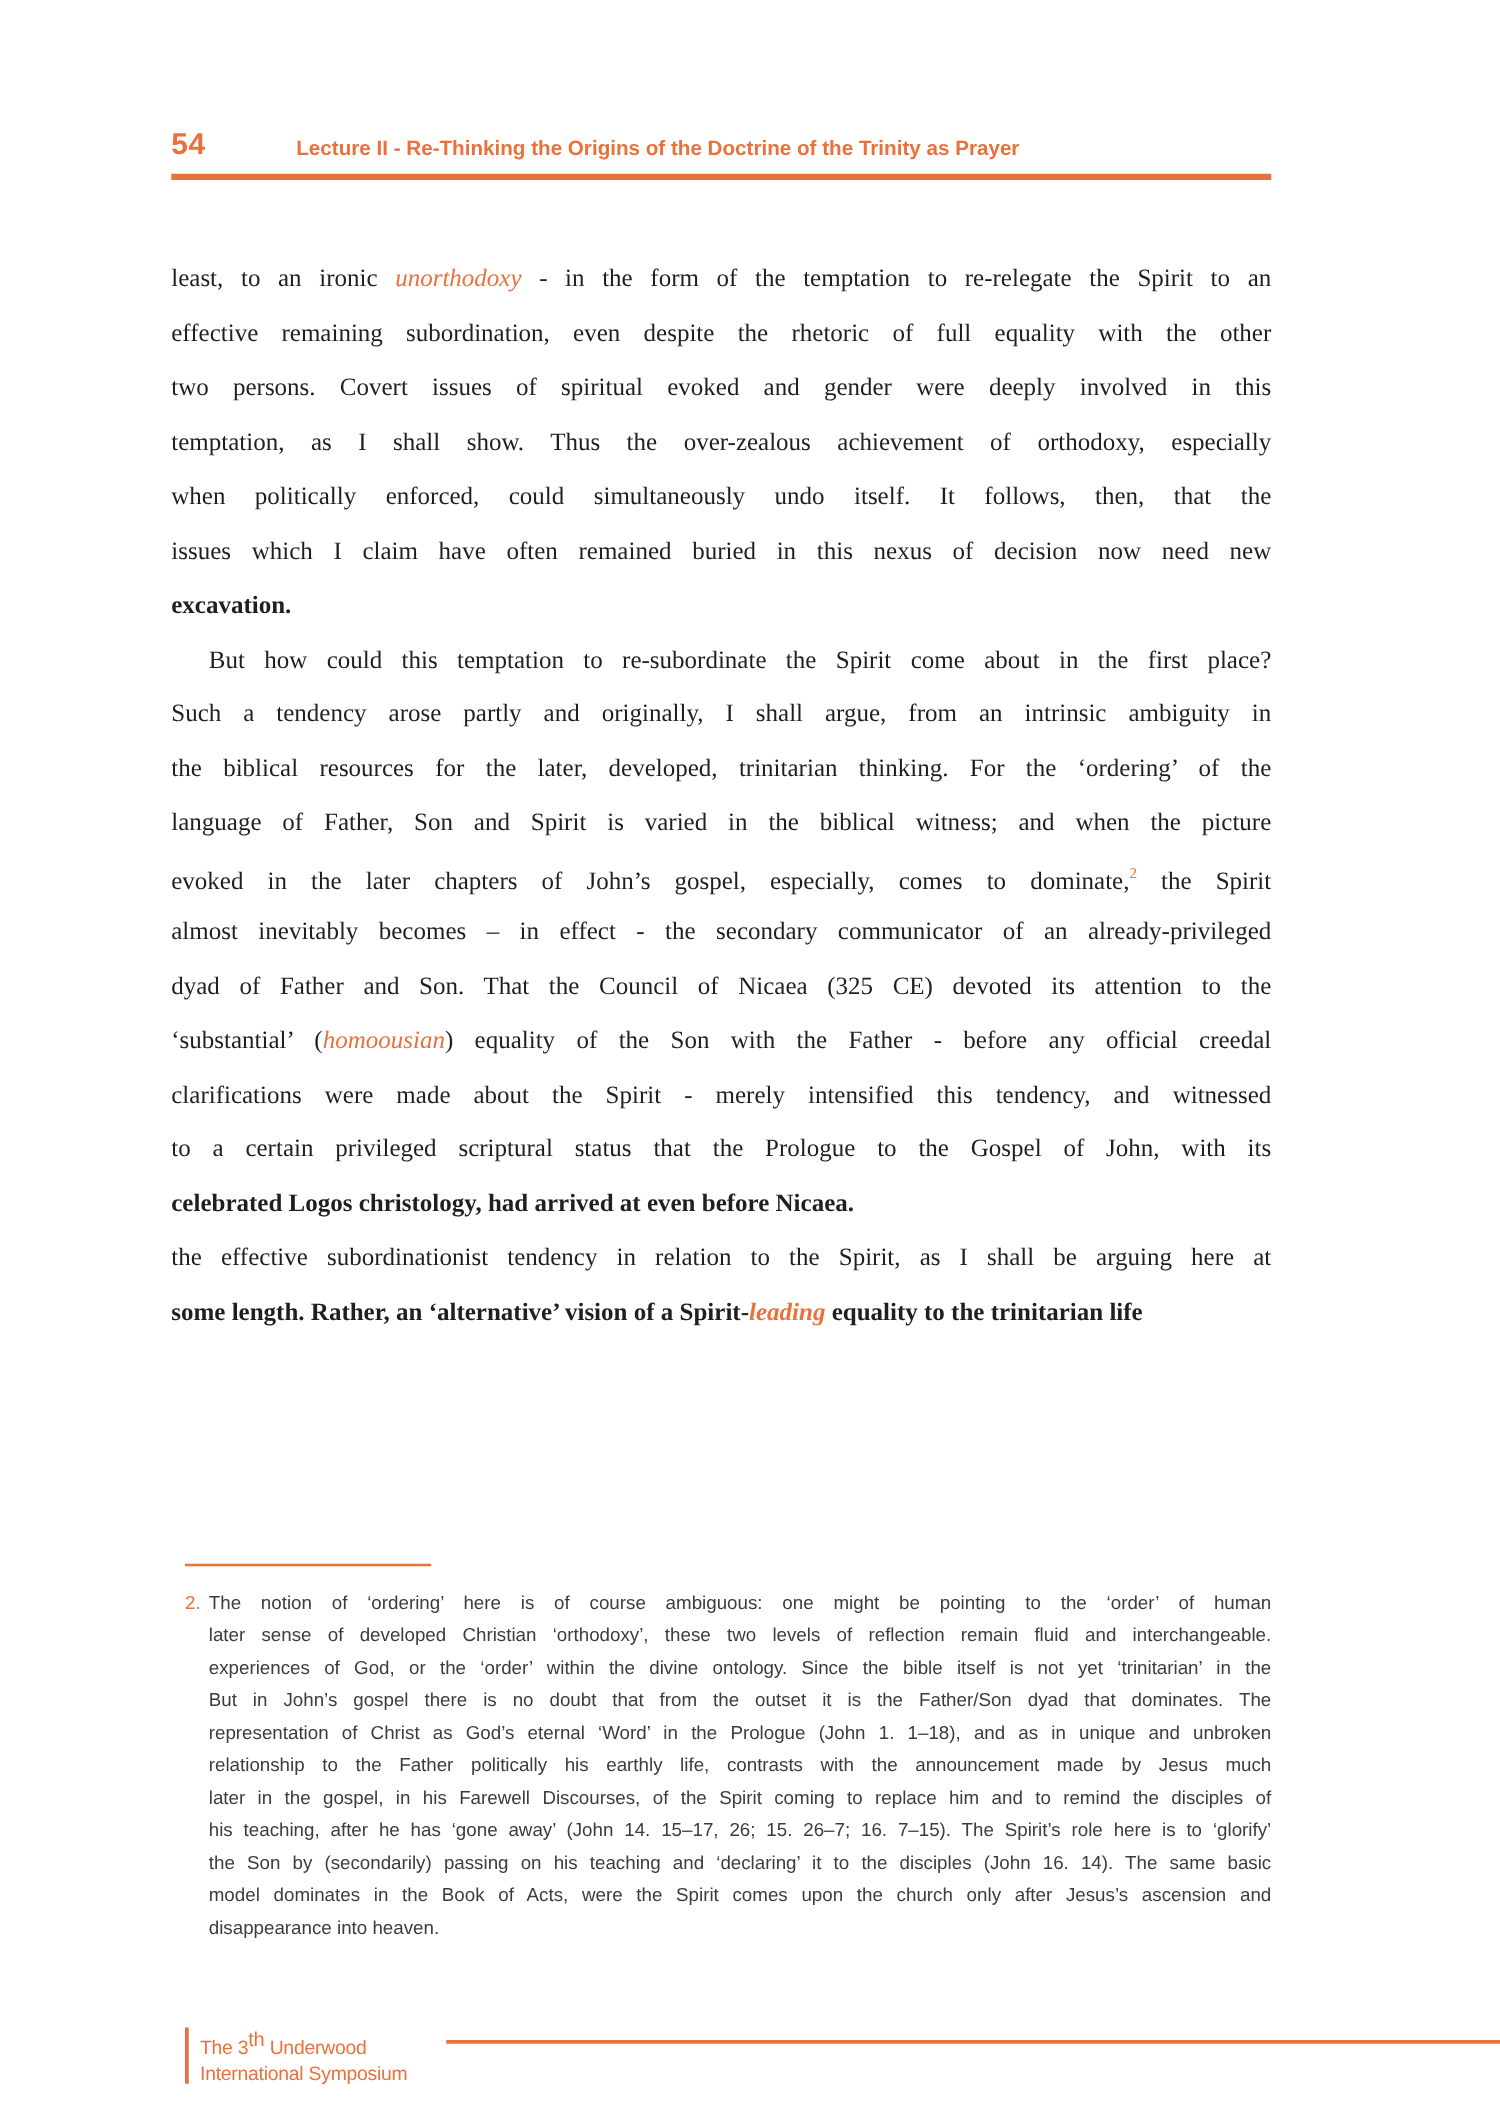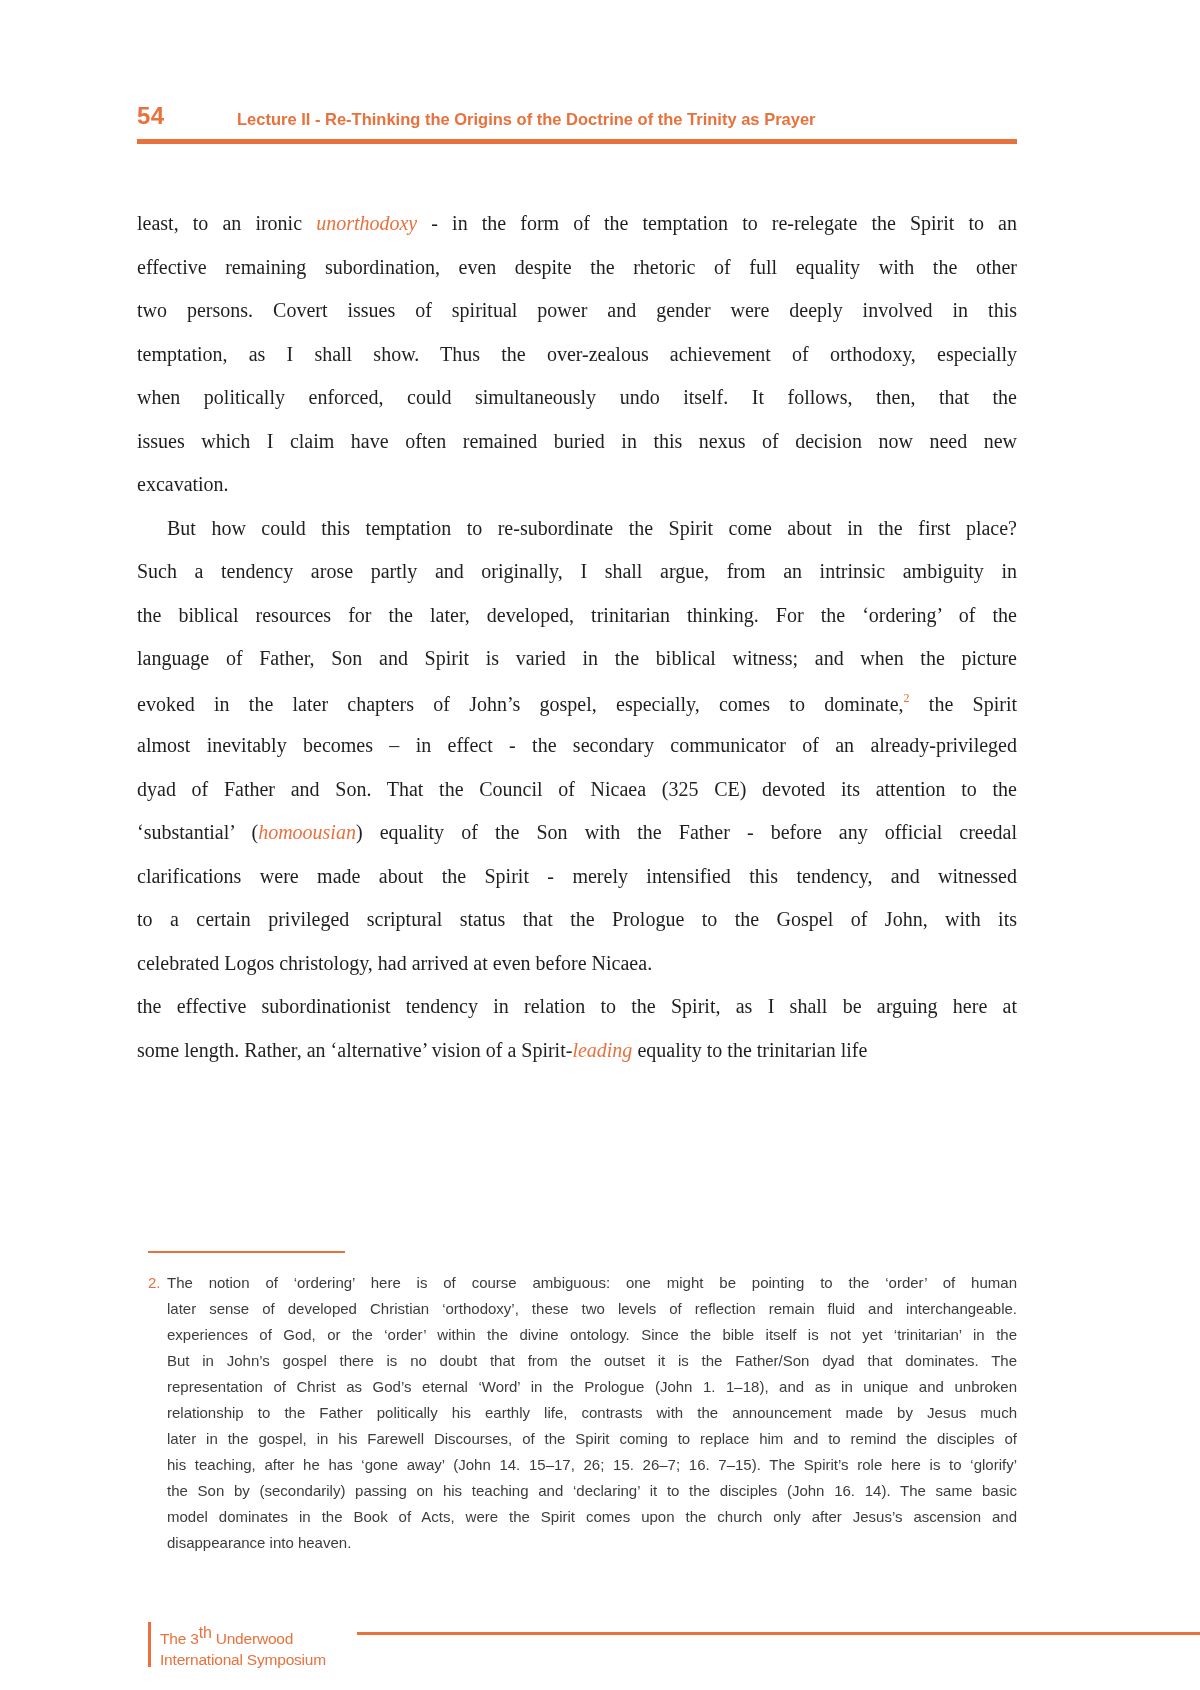--- a/index.html
+++ b/index.html
@@ -24,21 +24,21 @@
     position: absolute; left: 137px; top: 99px; width: 880px; height: 5px;
     background: var(--accent);
   }
 
   
   .body-text {
     position: absolute; left: 137px; top: 172px; width: 880px;
     font-size: 20px; color: var(--body-ink);
   }
   .bline { height: 43.5px; text-align: justify; text-align-last: justify; }
-  .bline.last { text-align-last: left; }
+  .bline.last { text-align-last: left; font-weight: bold; }
   .bline.indent { text-indent: 30px; }
   .seg-a { color: var(--accent); font-style: italic; }
   .seg-sup { color: var(--accent); font-size: 12px; vertical-align: 9px; }
 
   
   .footnote-sep {
     position: absolute; left: 148px; top: 1211px; width: 197px; height: 2px;
     background: var(--accent);
   }
   .footnote {
@@ -71,21 +71,21 @@
 
 <div class="page">
 
   <div class="header-pagenum">54</div>
   <div class="header-title">Lecture II - Re-Thinking the Origins of the Doctrine of the Trinity as Prayer</div>
   <div class="header-rule"></div>
 
   <div class="body-text">
       <div class="bline"><span>least, to an ironic </span><span class="seg-a">unorthodoxy</span><span> - in the form of the temptation to re-relegate the Spirit to an</span></div>
       <div class="bline"><span>effective remaining subordination, even despite the rhetoric of full equality with the other</span></div>
-      <div class="bline"><span>two persons.  Covert issues of spiritual power and gender were deeply involved in this</span></div>
+      <div class="bline"><span>two persons.  Covert issues of spiritual evoked and gender were deeply involved in this</span></div>
       <div class="bline"><span>temptation, as I shall show.  Thus the over-zealous achievement of orthodoxy, especially</span></div>
       <div class="bline"><span>when politically enforced, could simultaneously undo itself.  It follows, then, that the</span></div>
       <div class="bline"><span>issues which I claim have often remained buried in this nexus of decision now need new</span></div>
       <div class="bline last"><span>excavation.</span></div>
       <div class="bline indent"><span>But how could this temptation to re-subordinate the Spirit come about in the first place?</span></div>
       <div class="bline"><span>Such a tendency arose partly and originally, I shall argue, from an intrinsic ambiguity in</span></div>
       <div class="bline"><span>the biblical resources for the later, developed, trinitarian thinking.  For the ‘ordering’ of the</span></div>
       <div class="bline"><span>language of Father, Son and Spirit is varied in the biblical witness; and when the picture</span></div>
       <div class="bline"><span>evoked in the later chapters of John’s gospel, especially, comes to dominate,</span><span class="seg-sup">2</span><span> the Spirit</span></div>
       <div class="bline"><span>almost inevitably becomes – in effect - the secondary communicator of an already-privileged</span></div>

